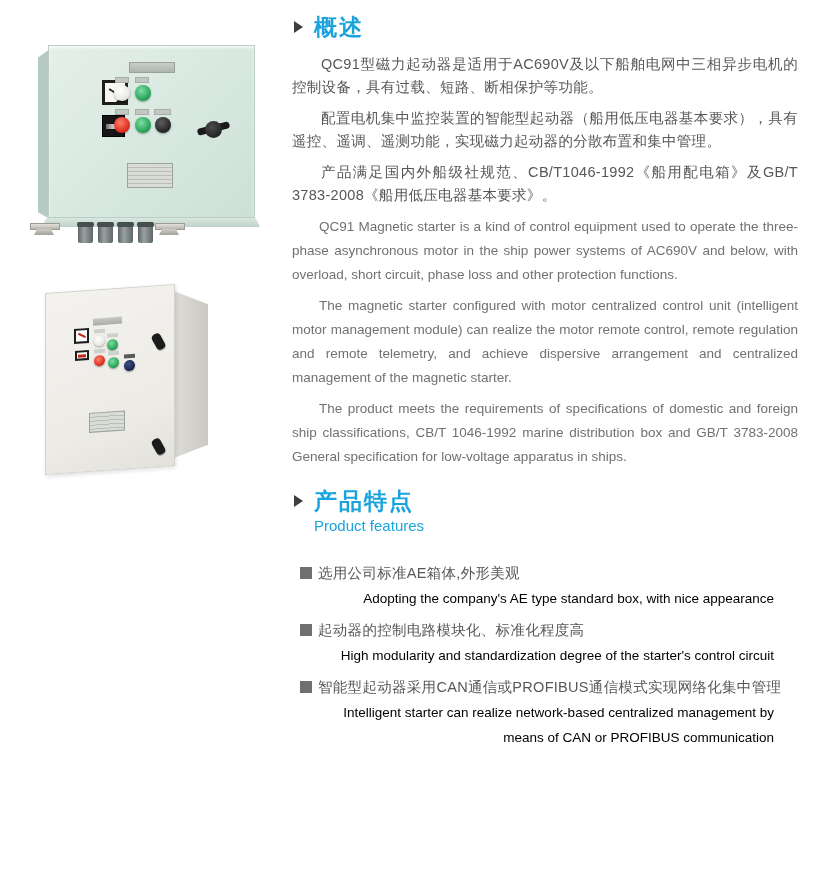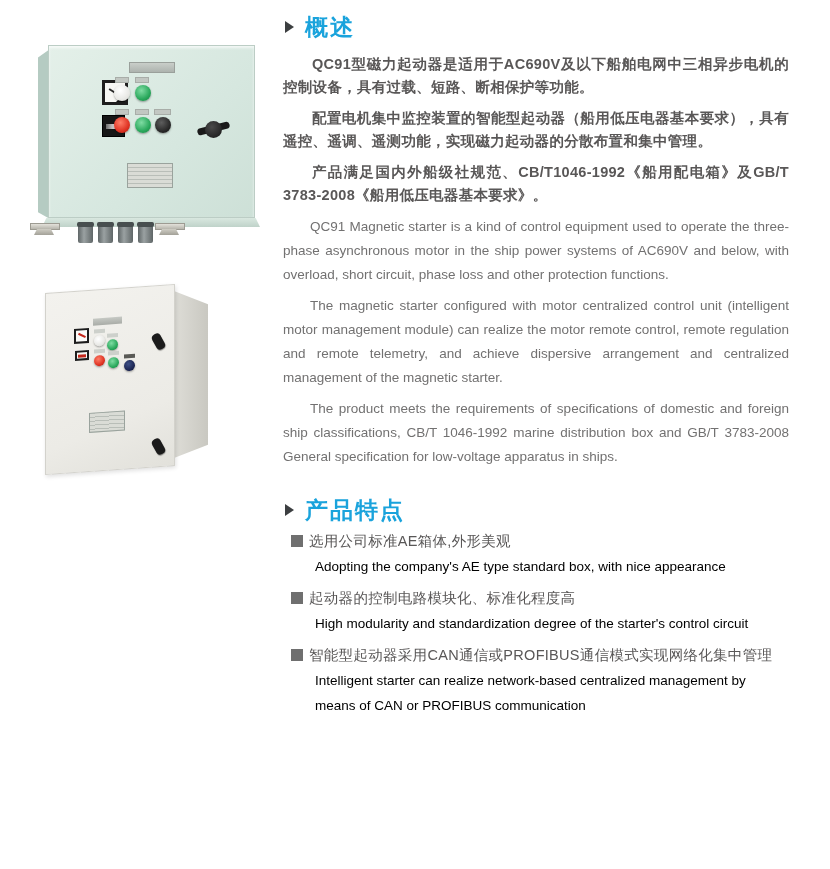--- a/index.html
+++ b/index.html
@@ -2,40 +2,40 @@
 <html><head>
 <meta charset="utf-8">
 <style>
   * { margin:0; padding:0; box-sizing:border-box; }
   html,body { background:#ffffff; }
   body {
     width:830px; height:869px; position:relative; overflow:hidden;
     font-family:"Liberation Sans","DejaVu Sans",sans-serif;
   }
   
-  .content { position:absolute; left:283px; top:12px; width:506px; }
+  .content { position:absolute; left:292px; top:12px; width:506px; }
   .sec-head { position:relative; padding-left:22px; }
   .tri-icon {
     position:absolute; left:2px; top:9px; width:0; height:0;
     border-left:9px solid #3c3f41; border-top:6px solid transparent; border-bottom:6px solid transparent;
   }
   .sec-title { font-size:23px; font-weight:bold; color:#1aa3dc; letter-spacing:2px; line-height:30px; }
   .sec-sub { font-size:15px; color:#1aa3dc; line-height:18px; margin-top:1px; }
   .paras { margin-top:11px; }
   .zh-para {
     font-size:14.5px; line-height:23px; color:#595757;
-    text-align:justify; text-indent:2em; margin-bottom:8px; letter-spacing:0.3px;font-weight:bold;
+    text-align:justify; text-indent:2em; margin-bottom:8px; letter-spacing:0.3px;
   }
   .en-para {
     font-size:13.5px; line-height:24px; color:#727171;
     text-align:justify; text-indent:2em; margin-bottom:7px;
   }
   .en-para.first { margin-top:5px; }
-  .features-head { margin-top:26px; }
-  .feat-list { list-style:none; margin-top:3px; }
+  .features-head { margin-top:17px; }
+  .feat-list { list-style:none; margin-top:25px;text-align:right; }
   .feat-item { margin-bottom:6px; }
   .feat-zh {
     display:flex; align-items:flex-start;
     font-size:14.5px; line-height:26px; color:#595757; letter-spacing:0.3px;
   }
   .bullet-sq {
     flex:0 0 auto; width:12px; height:12px; background:#6f6f6f;
     margin:7px 6px 0 8px;
   }
   .feat-en { font-size:13.5px; line-height:25px; color:#000000; margin-left:32px; width:450px; }
@@ -182,20 +182,21 @@
     <p class="zh-para">配置电机集中监控装置的智能型起动器（船用低压电器基本要求），具有遥控、遥调、遥测功能，实现磁力起动器的分散布置和集中管理。</p>
     <p class="zh-para">产品满足国内外船级社规范、CB/T1046-1992《船用配电箱》及GB/T 3783-2008《船用低压电器基本要求》。</p>
     <p class="en-para first">QC91 Magnetic starter is a kind of control equipment used to operate the three-phase asynchronous motor in the ship power systems of AC690V and below, with overload, short circuit, phase loss and other protection functions.</p>
     <p class="en-para">The magnetic starter configured with motor centralized control unit (intelligent motor management module) can realize the motor remote control, remote regulation and remote telemetry, and achieve dispersive arrangement and centralized management of the magnetic starter.</p>
     <p class="en-para">The product meets the requirements of specifications of domestic and foreign ship classifications, CB/T 1046-1992 marine distribution box and GB/T 3783-2008 General specification for low-voltage apparatus in ships.</p>
   </div>
 
   <div class="sec-head features-head">
     <span class="tri-icon"></span>
     <div class="sec-title">产品特点</div>
+    <div class="sec-sub">Product features</div>
   </div>
 
   <ul class="feat-list">
     <li class="feat-item">
       <div class="feat-zh">
         <span class="bullet-sq"></span>
         <span>选用公司标准AE箱体,外形美观</span>
       </div>
       <div class="feat-en">Adopting the company's AE type standard box, with nice appearance</div>
     </li>

